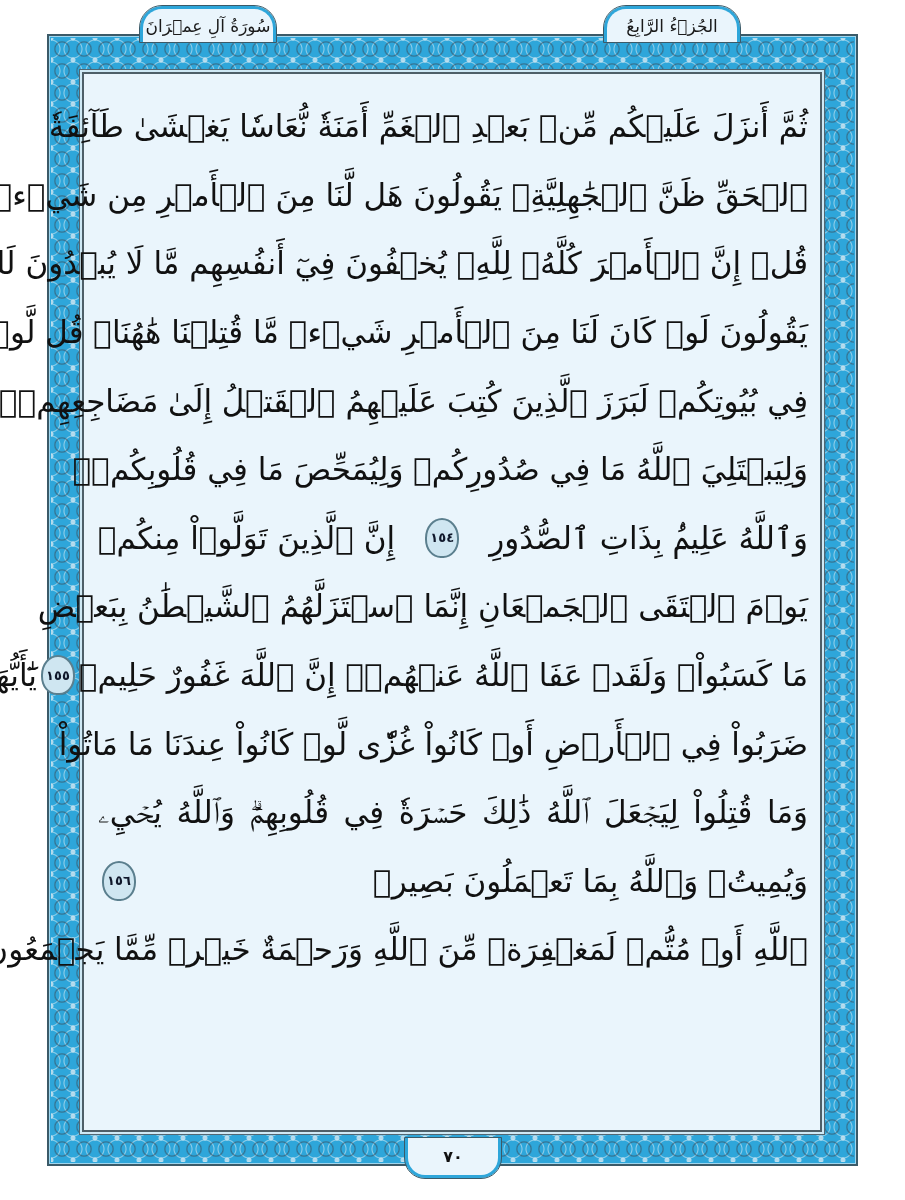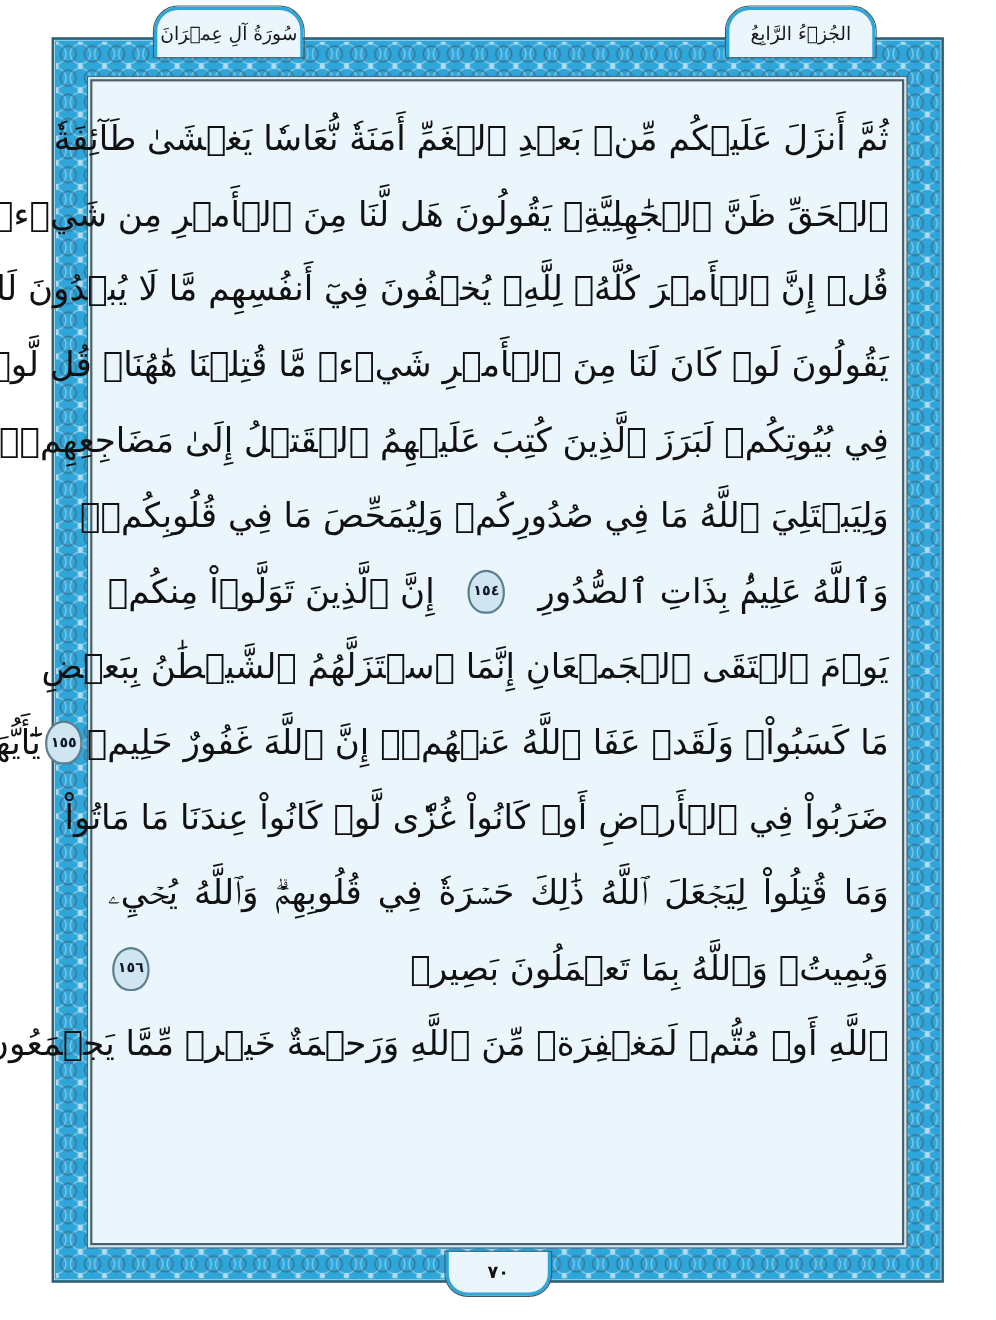--- a/index.html
+++ b/index.html
@@ -24,33 +24,33 @@
   .panel {
     position:absolute; left:82px; top:72px; width:740px; height:1060px;
     box-sizing:border-box;
     background:#eaf5fc;
     border:2px solid #4e5f68;
     box-shadow: 0 0 0 2px #cfe9f5, 0 0 0 3px #516773;
   }
 
   
   .tab {
-    position:absolute; height:46px; top:6px;
+    position:absolute; height:36px; top:6px;
     background:#eaf5fc;
     border:3px solid #2ea6da;
     outline:1px solid #3b5a68;
     border-bottom:none;
     border-radius:22px 22px 0 0;
     box-sizing:border-box;
     display:flex; align-items:center; justify-content:center;
     font-family:"DejaVu Sans", sans-serif; font-size:17px; color:#1a1a1a;
     direction:rtl;
   }
   .tab.left { left:140px; width:136px; }
-  .tab.right { left:660px; width:136px;text-align:center; }
+  .tab.right { left:604px; width:136px;text-align:center; }
 
   .page-tab {
     position:absolute; left:405px; top:1138px; width:96px; height:40px;
     background:#eaf5fc; box-sizing:border-box;
     border:3px solid #2ea6da; outline:1px solid #3b5a68;
     border-top:none; border-radius:0 0 20px 20px;
     display:flex; align-items:center; justify-content:center;
     font-size:16px; color:#111; font-weight:bold;
   }
 

